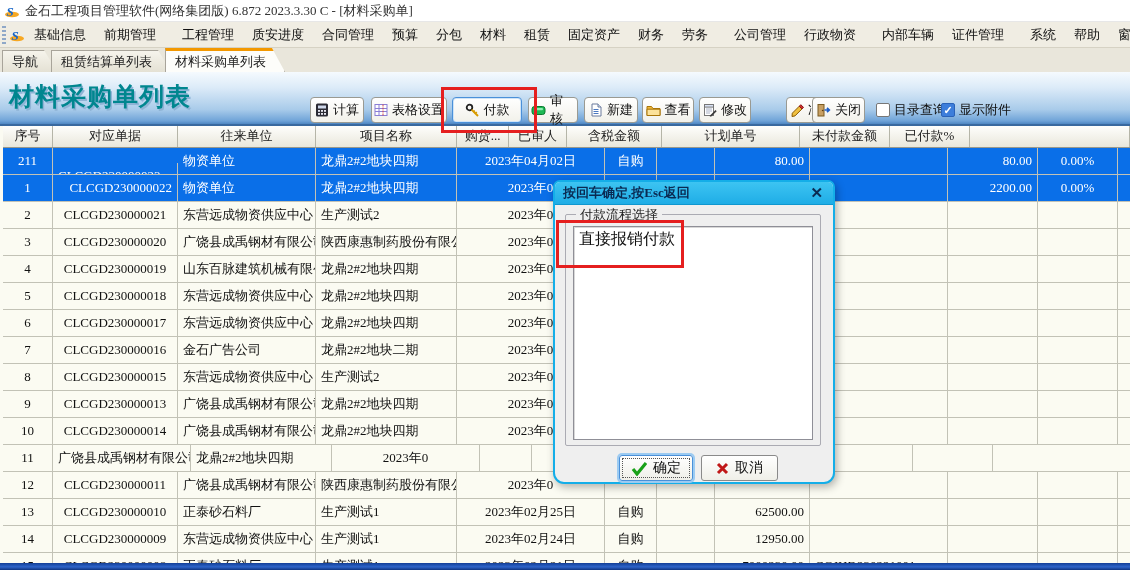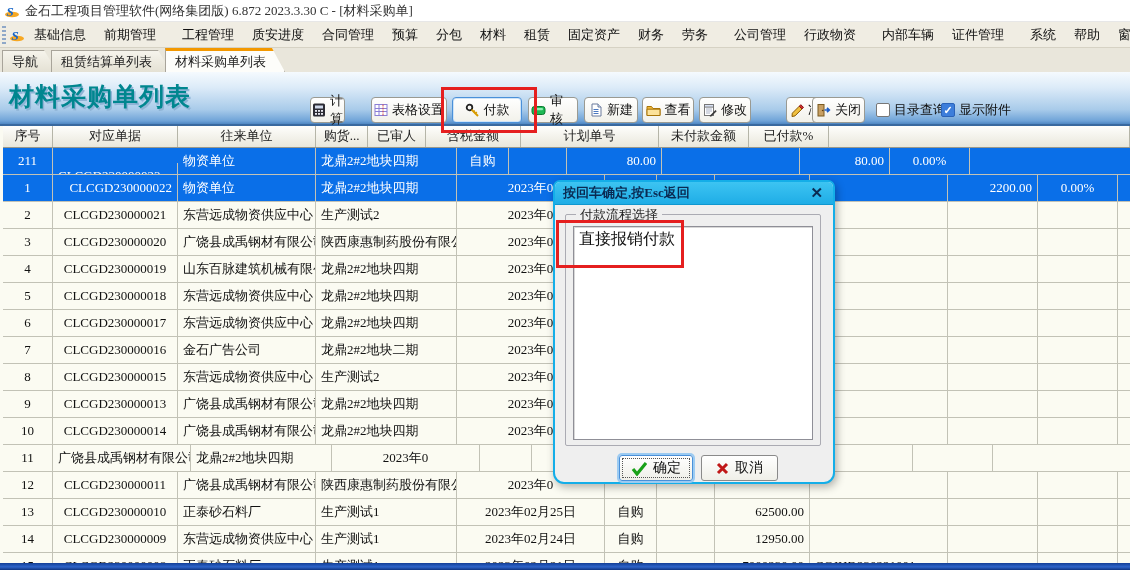--- a/index.html
+++ b/index.html
@@ -105,21 +105,21 @@
 
   <div class="tabbar" id="tabbar">
       <div class="tab">导航</div>
       <div class="tab">租赁结算单列表</div>
       <div class="tab active">材料采购单列表</div>
     </div>
 
   <div class="band">
     <div class="page-title">材料采购单列表</div>
     <span id="toolbar-slot"></span>
-  <div class="tb-btn" style="left: 310px; width: 35px;">
+  <div class="tb-btn" style="left: 310px; width: 54px;">
         <span style="display: inline-flex;">
           <svg width="14" height="14">
             <rect x="1" y="0.5" width="12" height="13" rx="1.5" fill="#2b2b34"></rect>
             <rect x="3" y="2.5" width="8" height="3" fill="#cfd8ea"></rect>
             <g fill="#e8e8f0">
               <rect x="3" y="7" width="2" height="1.8"></rect>
               <rect x="6" y="7" width="2" height="1.8"></rect>
               <rect x="9" y="7" width="2" height="1.8"></rect>
               <rect x="3" y="10" width="2" height="1.8"></rect>
               <rect x="6" y="10" width="2" height="1.8"></rect>
@@ -204,33 +204,35 @@
       </div><div class="tb-check" style="left: 941px;">
         <span class="box checked">✓</span>
         <span>显示附件</span>
       </div></div>
 
   <div class="grid" id="grid">
       <div class="grow head">
         <div class="gcell" style="width: 50px;">序号</div>
         <div class="gcell" style="width: 125px;">对应单据</div>
         <div class="gcell" style="width: 138px;">往来单位</div>
+        <div class="gcell" style="width: 141px;">项目名称</div>
         <div class="gcell" style="width: 52px;">购货...</div>
         <div class="gcell" style="width: 58px;">已审人</div>
         <div class="gcell" style="width: 95px;">含税金额</div>
         <div class="gcell" style="width: 138px;">计划单号</div>
         <div class="gcell" style="width: 90px;">未付款金额</div>
         <div class="gcell" style="width: 80px;">已付款%</div>
         <div class="gcell fill"></div>
       </div>
       <div class="grow sel">
         <div class="gcell" style="width: 50px; text-align: center;">211</div>
         <div class="gcell" style="width: 125px; text-align: left; margin-top: 15px;">CLCGD230000023</div>
         <div class="gcell" style="width: 138px; text-align: left;">物资单位</div>
         <div class="gcell" style="width: 141px; text-align: left;">龙鼎2#2地块四期</div>
+        <div class="gcell" style="width: 148px; text-align: center;">2023年04月02日</div>
         <div class="gcell" style="width: 52px; text-align: center;">自购</div>
         <div class="gcell" style="width: 58px; text-align: left;"></div>
         <div class="gcell" style="width: 95px; text-align: right;">80.00</div>
         <div class="gcell" style="width: 138px; text-align: left;"></div>
         <div class="gcell" style="width: 90px; text-align: right;">80.00</div>
         <div class="gcell" style="width: 80px; text-align: center;">0.00%</div>
         <div class="gcell fill"></div>
       </div>
       <div class="grow sel">
         <div class="gcell" style="width: 50px; text-align: center;">1</div>

